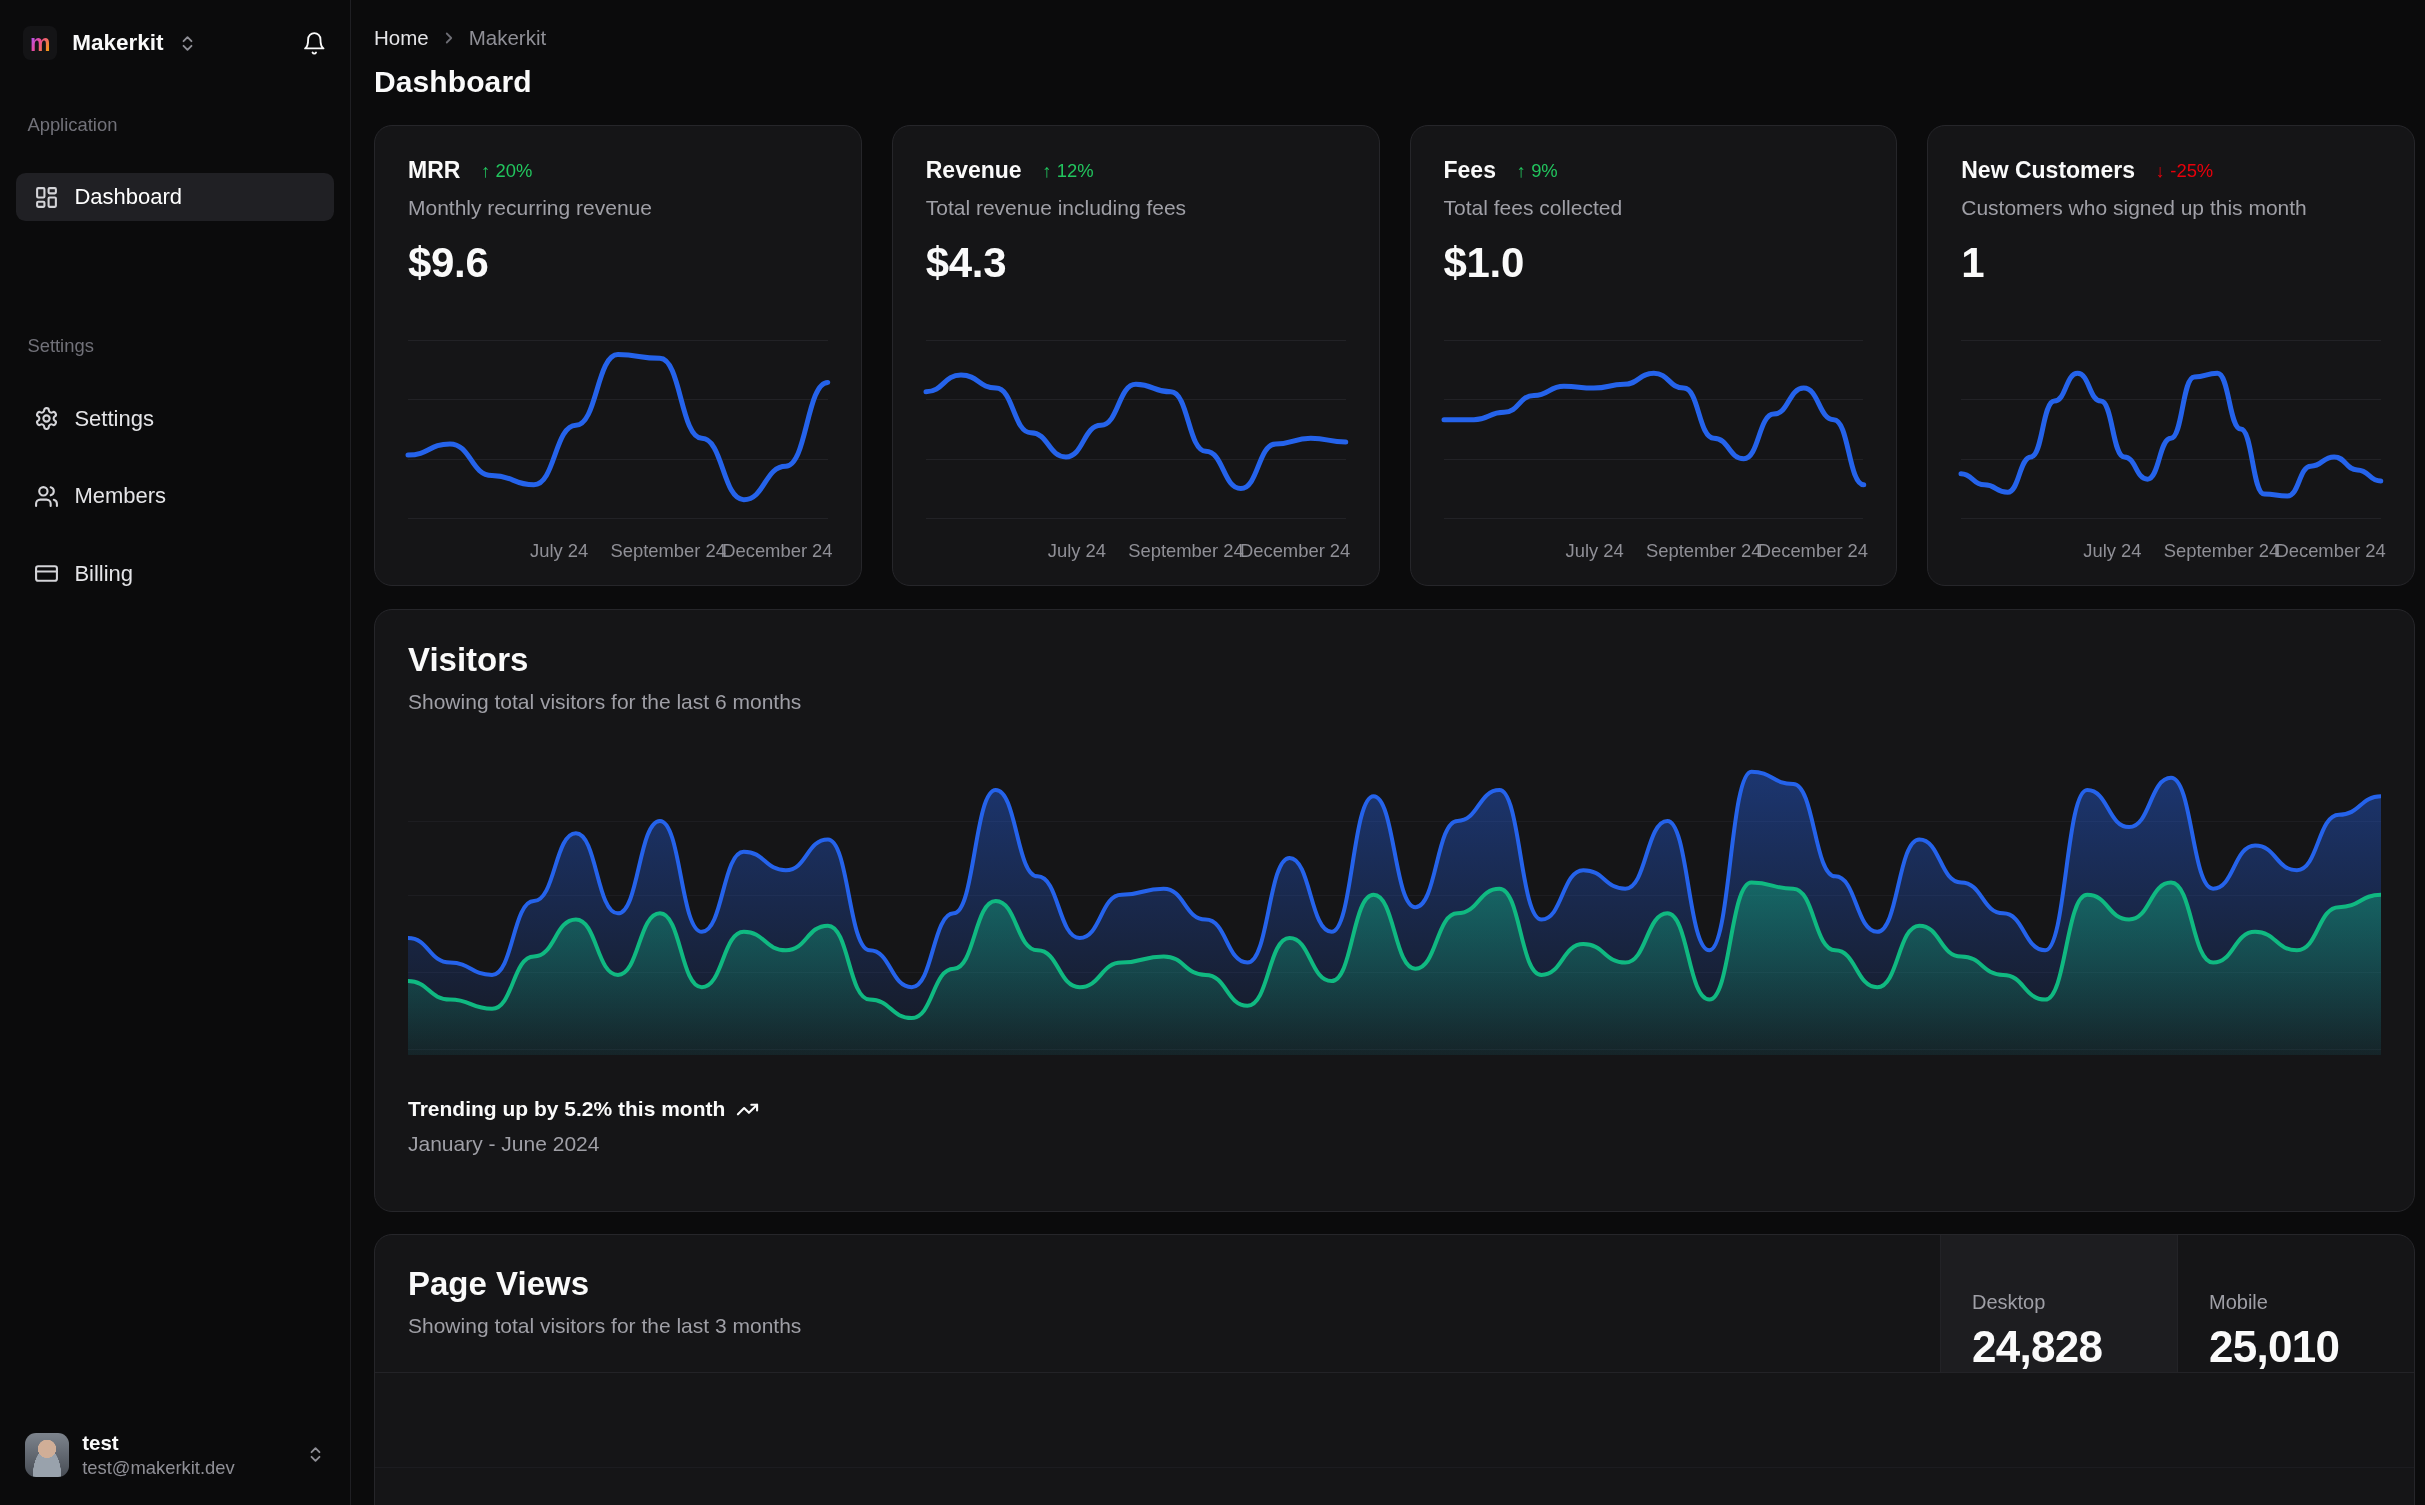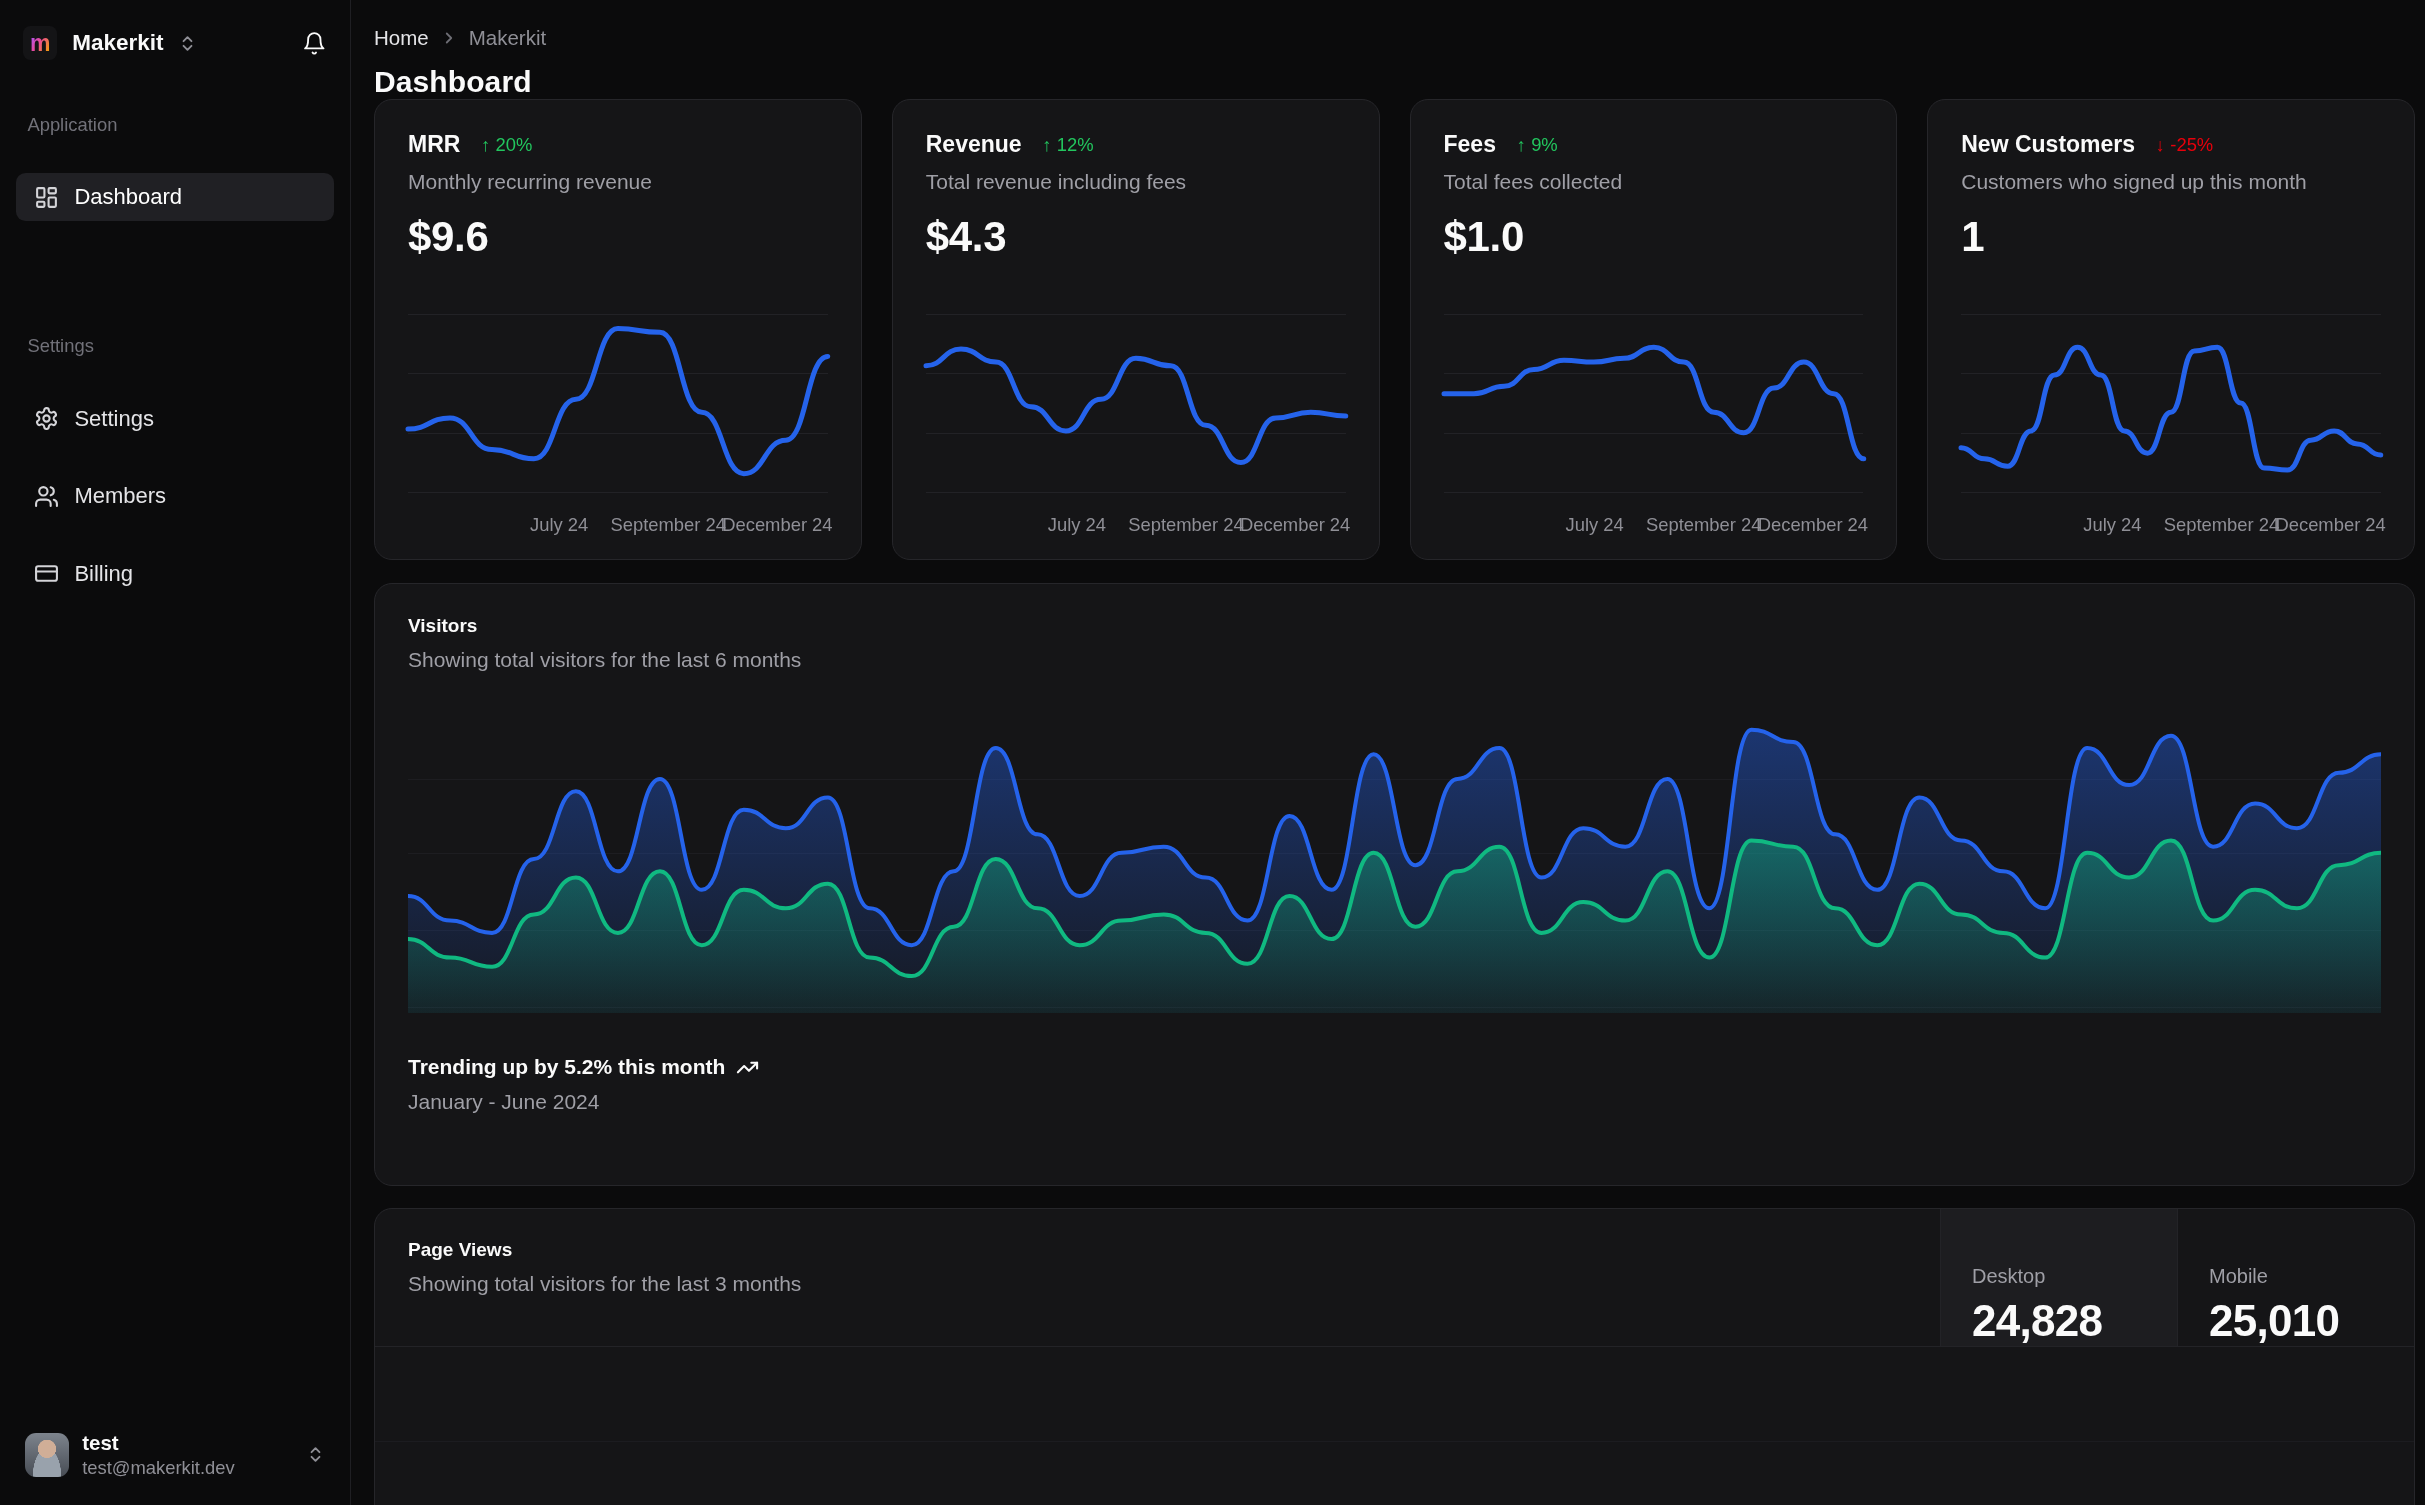--- a/index.html
+++ b/index.html
@@ -60,39 +60,39 @@
   .bc-home{ color:#e4e4e7; cursor:pointer; }
   .bc-sep{ width:18px; height:18px; color:#6d6d74; }
   .bc-current{ color:#8f8f96; }
   .page-title{ font-size:30px; font-weight:700; margin-top:15px; letter-spacing:0.1px; }
 
   .card{
     background:#151517; border:0.7px solid #26262a; border-radius:18px;
   }
 
   
-  .stats-row{ display:grid; grid-template-columns:repeat(4,1fr); gap:30px; }
+  .stats-row{ display:grid; grid-template-columns:repeat(4,1fr); gap:30px; margin-top:26px; }
   .stat-card{ height:461px; padding:31px 33px 18px; display:flex; flex-direction:column; }
   .stat-head{ display:flex; align-items:center; gap:20.5px; }
   .stat-title{ font-size:23px; font-weight:600; }
   .stat-badge{ font-size:18.4px; font-weight:500; display:flex; align-items:center; gap:5.5px; }
   .stat-badge.up{ color:#22c55e; }
   .stat-badge.down{ color:#e7000b; }
   .stat-desc{ margin-top:12.3px; font-size:21px; color:#9f9fa6; }
   .stat-value{ margin-top:19px; font-size:42px; font-weight:700; letter-spacing:-0.3px; }
   .stat-chart{ margin-top:auto; position:relative; height:186px; }
   .stat-chart svg{ position:absolute; inset:0; width:100%; height:100%; overflow:visible; }
   .gl{ position:absolute; left:0; right:0; height:0.7px; background:#222226; }
   .gl.g1{ top:2%; } .gl.g2{ top:34%; } .gl.g3{ top:66%; } .gl.g4{ top:98%; }
   .stat-axis{ position:relative; height:37px; margin-top:8.2px; font-size:18.4px; color:#8f8f96; }
   .stat-axis span{ position:absolute; top:9.6px; transform:translateX(-50%); white-space:nowrap; }
 
   
   .visitors-card{ margin-top:23px; height:603px; padding:31px 33px; display:flex; flex-direction:column; }
-  .sec-title{ font-size:19px; font-weight:600; }
+  .sec-title{ font-size:33px; font-weight:600; }
   .sec-sub{ margin-top:11px; font-size:21px; color:#9f9fa6; }
   .vis-chart{ margin-top:33px; position:relative; height:308px; }
   .vis-chart svg{ position:absolute; inset:0; width:100%; height:100%; }
   .vgl{ position:absolute; left:0; right:0; height:0.7px; background:#1d1d21; }
   .vis-footer{ margin-top:42px; }
   .vf-line1{ display:flex; align-items:center; gap:11px; font-size:21px; font-weight:600; color:#fafafa; }
   .vf-line1 .ticon{ width:23px; height:23px; color:#fafafa; }
   .vf-line2{ margin-top:11px; font-size:21px; color:#9f9fa6; }
 
   

